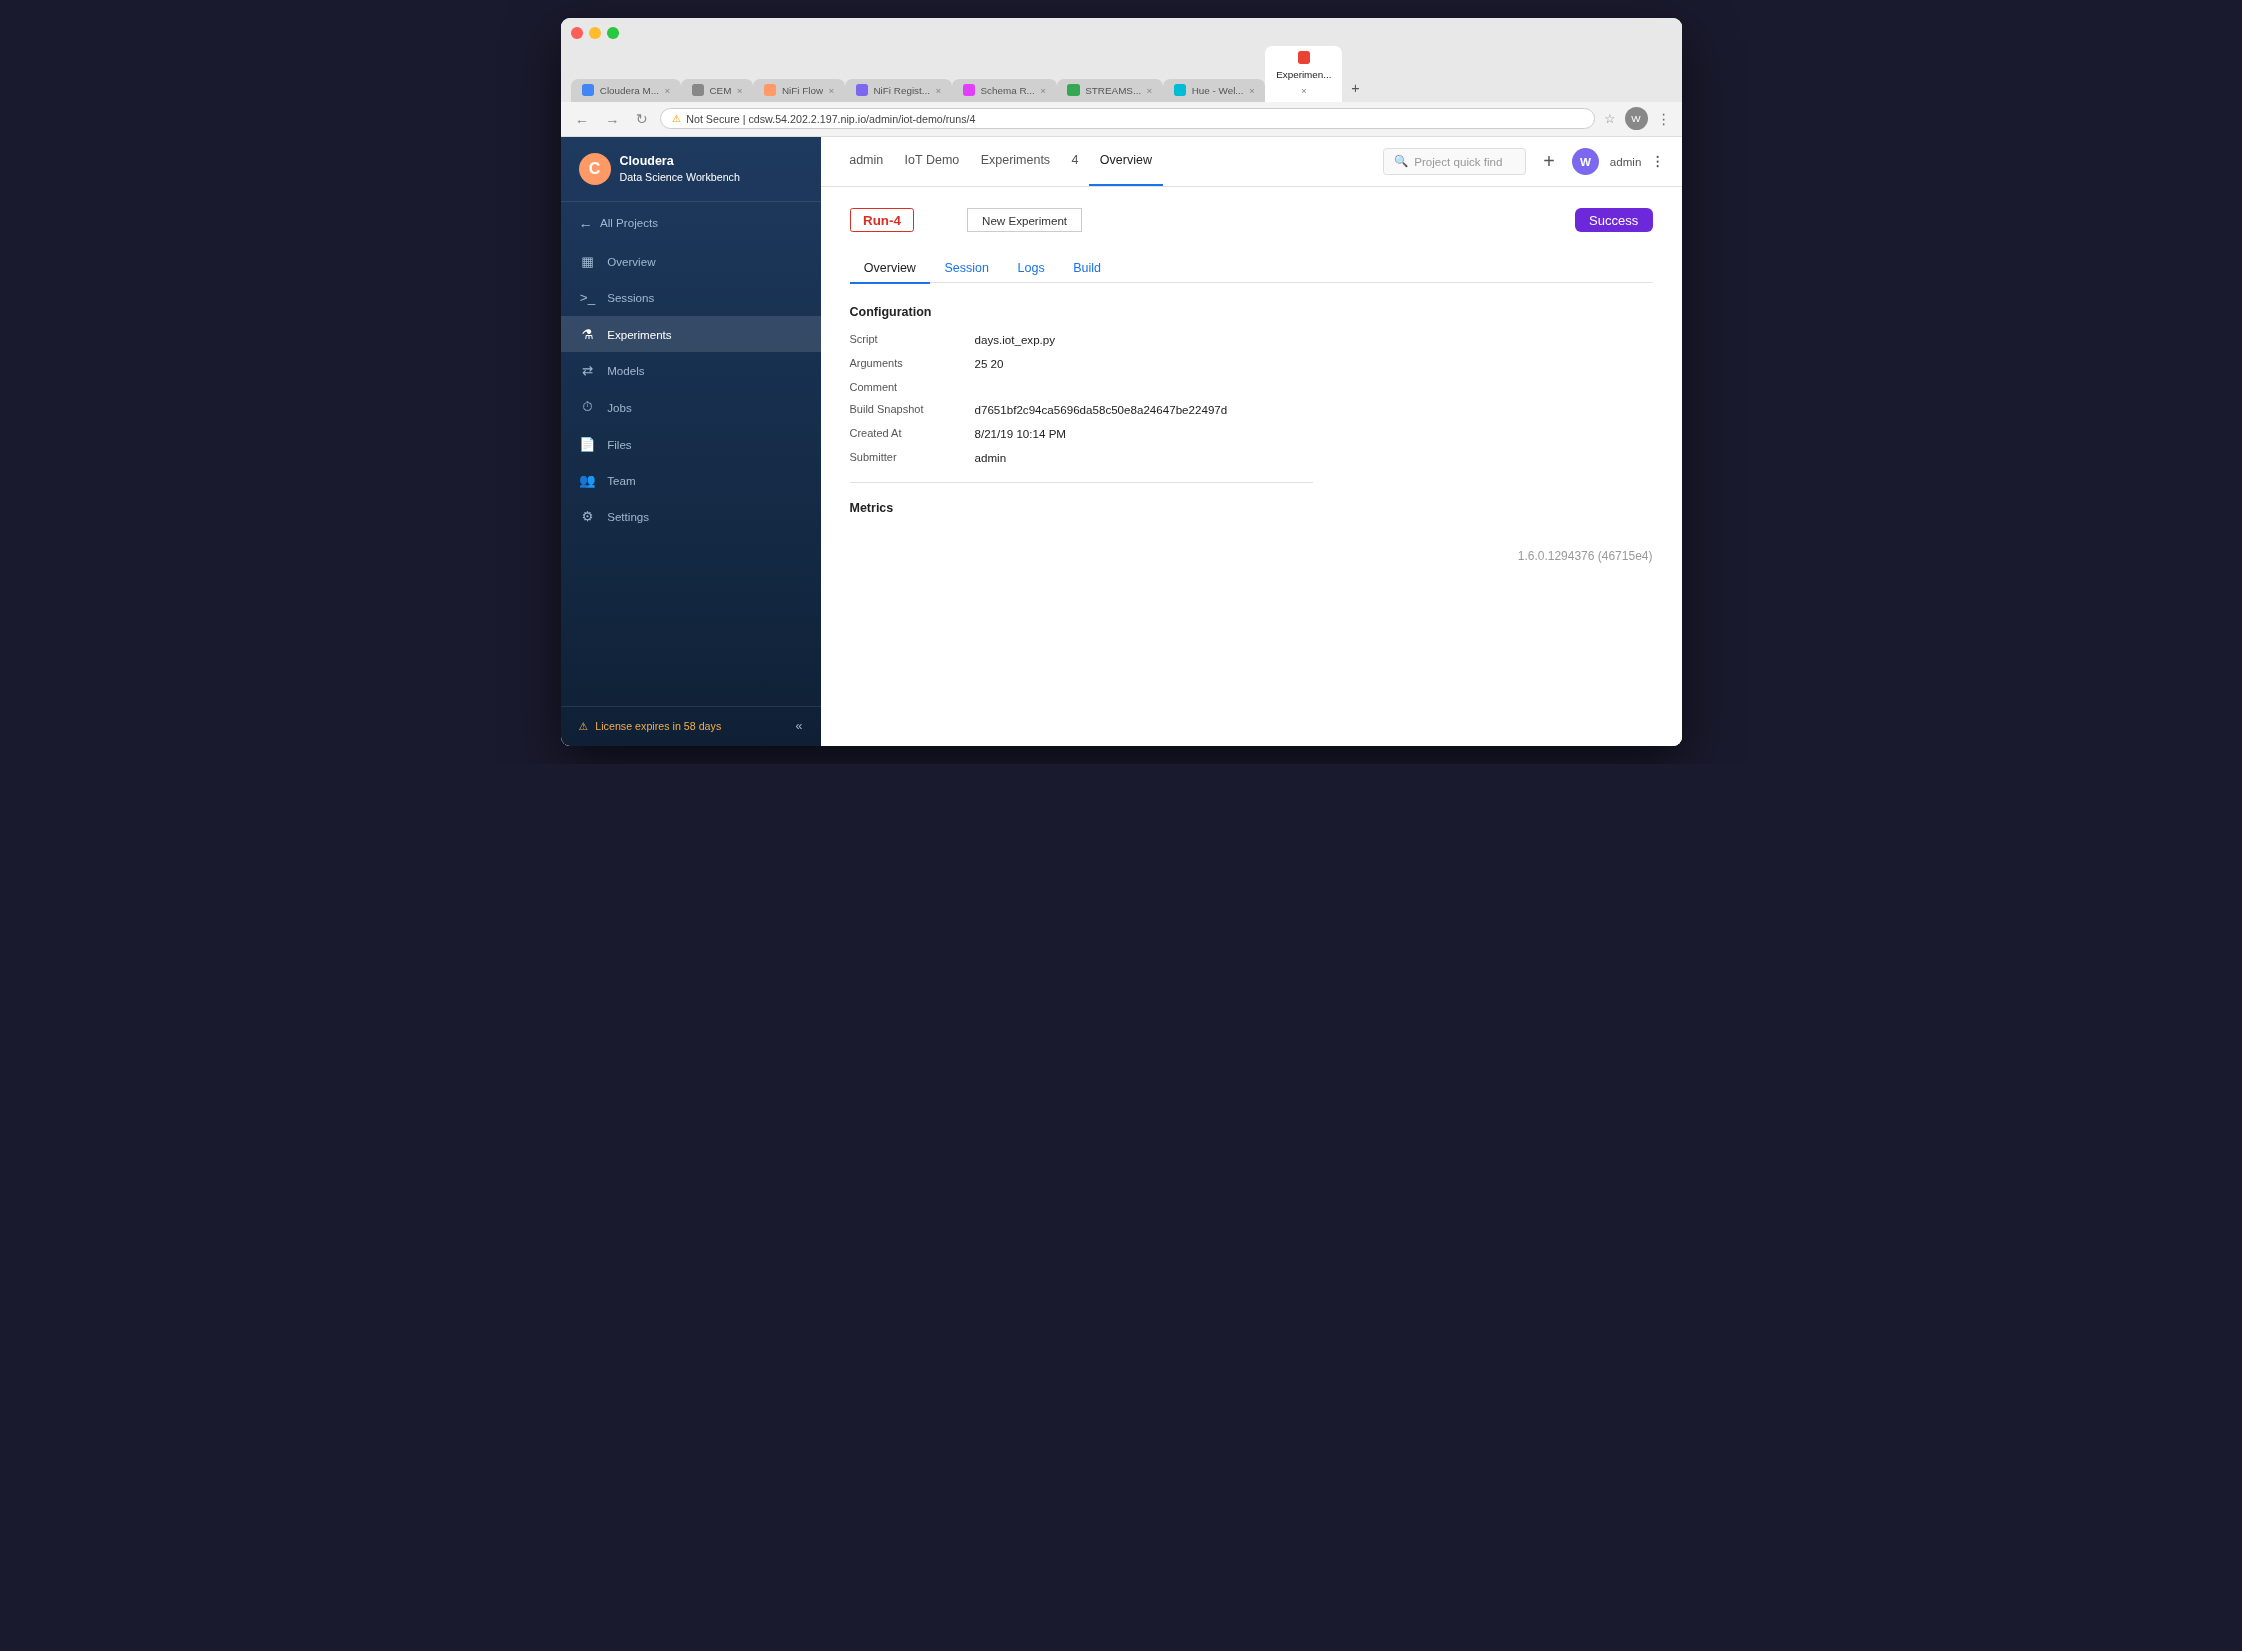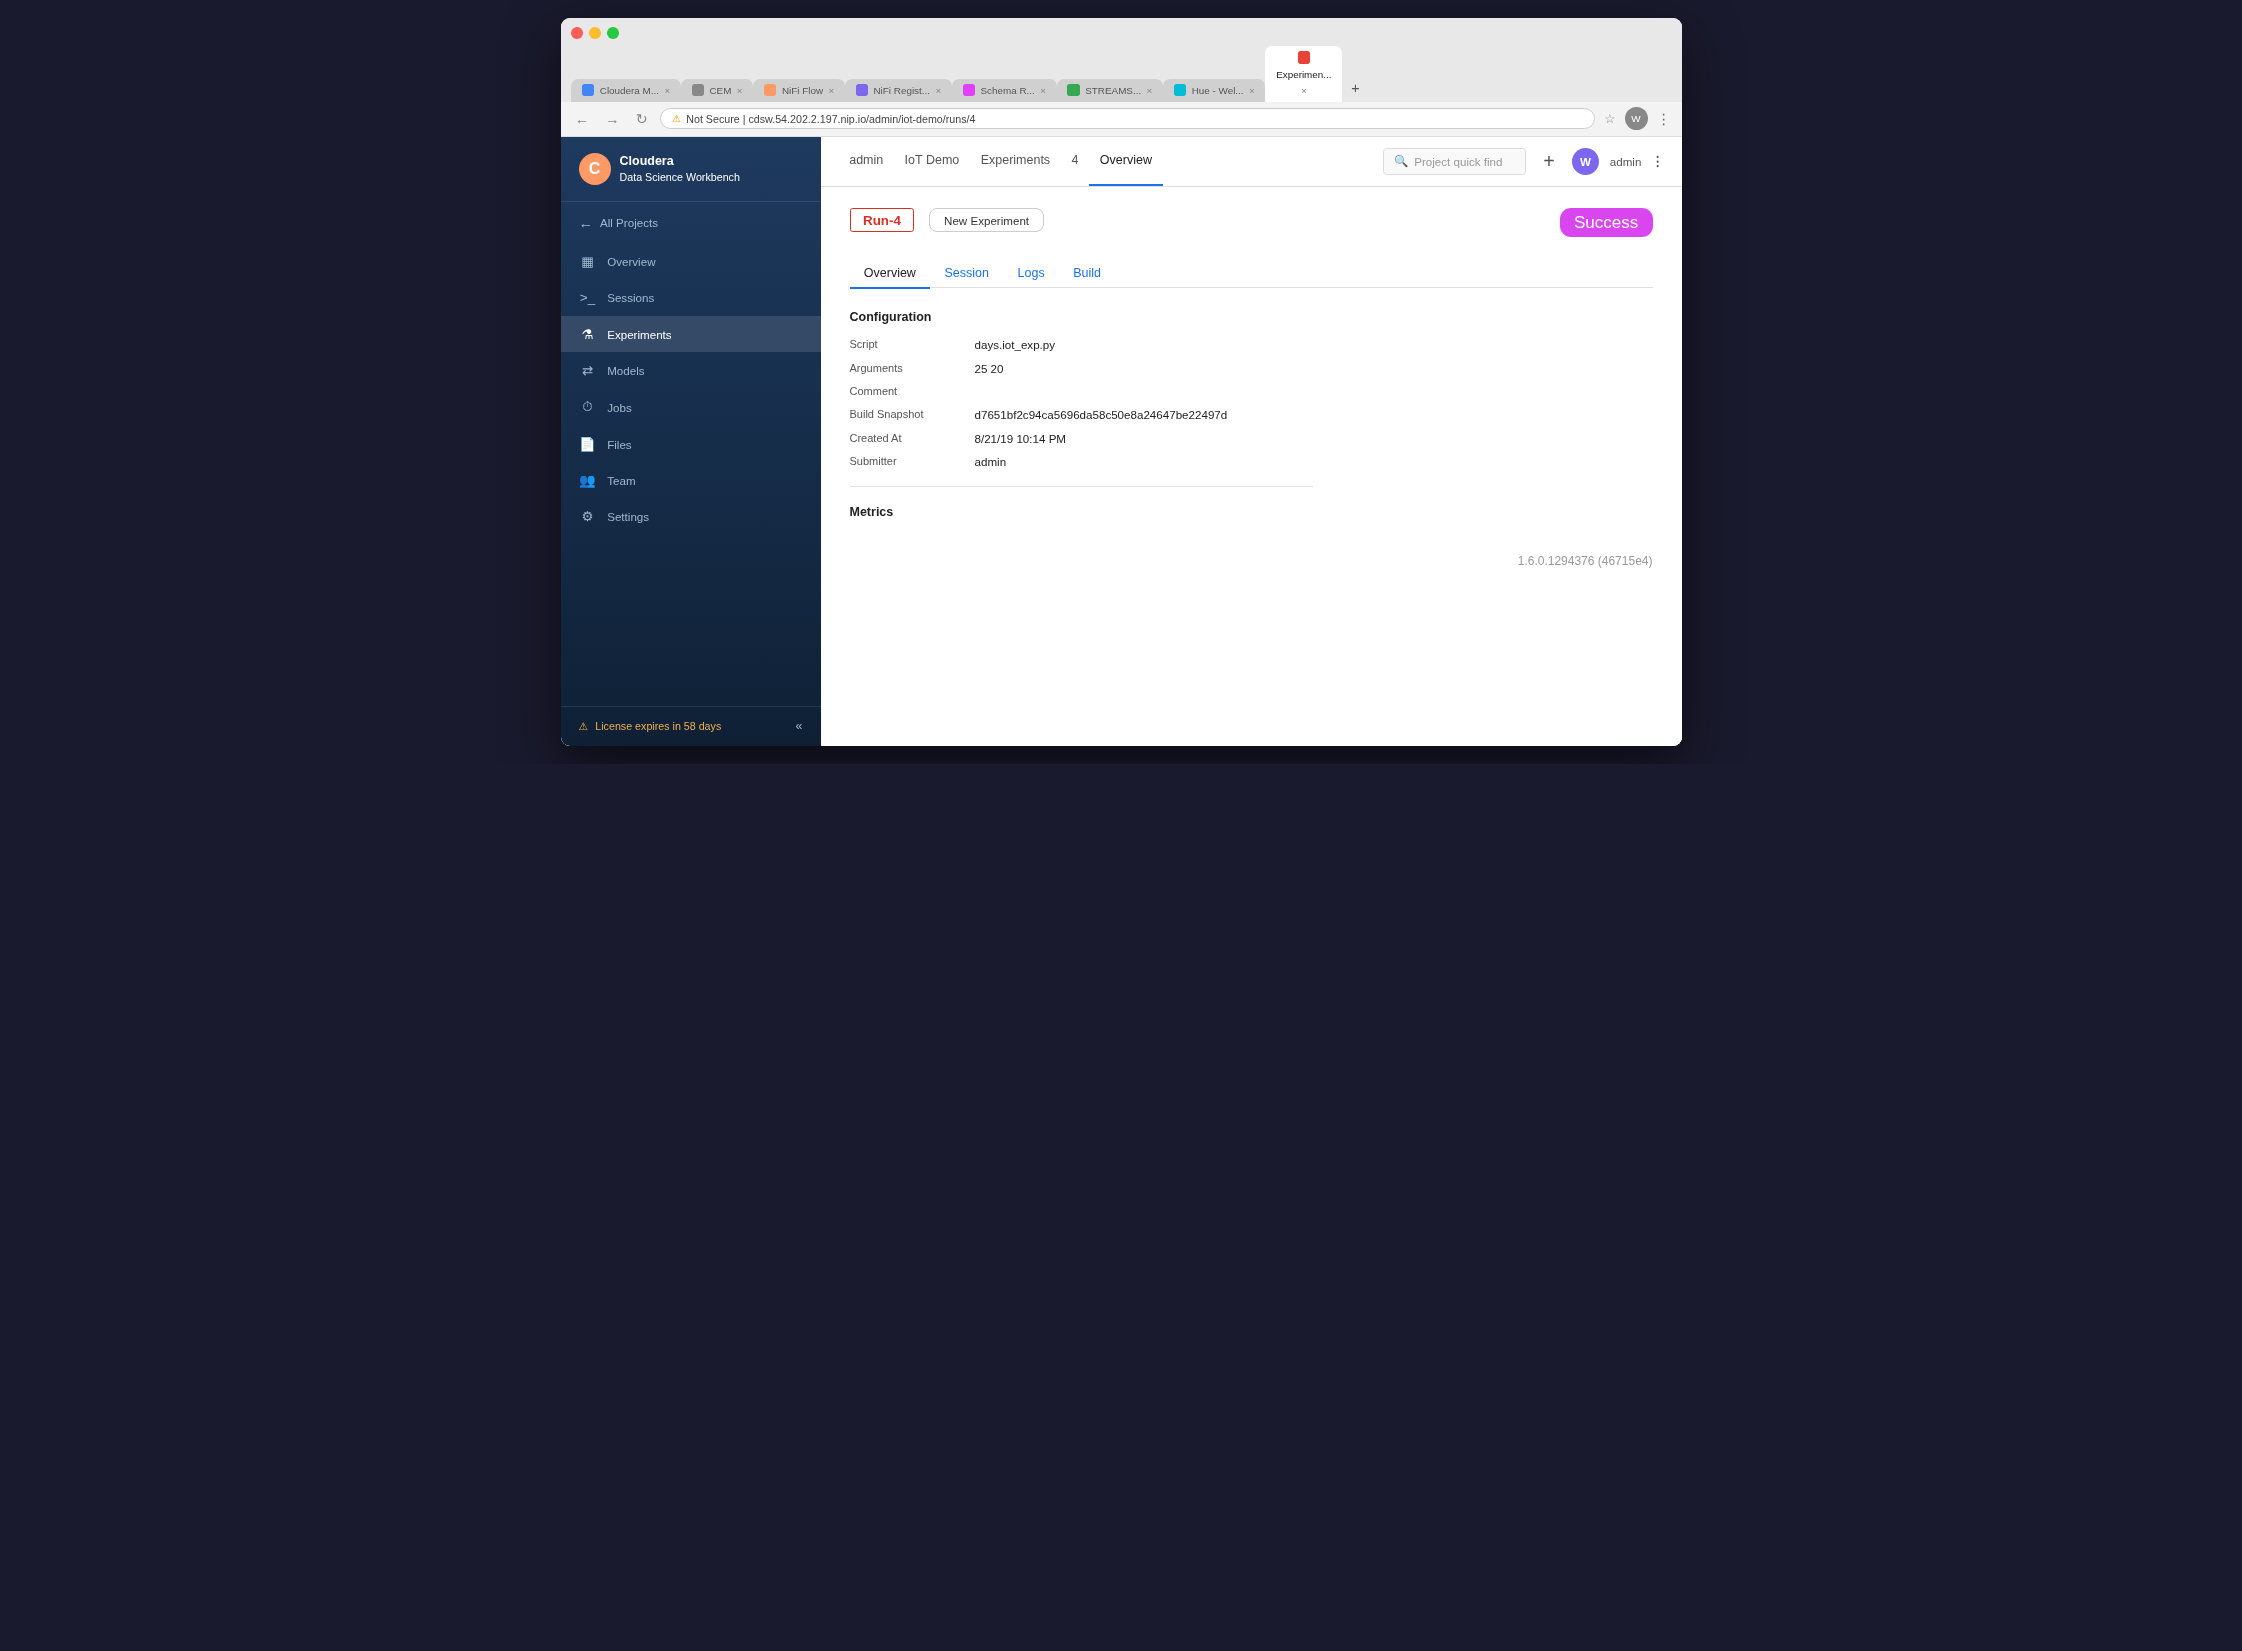--- a/index.html
+++ b/index.html
@@ -234,31 +234,32 @@
       padding: 3.6px 12.5px;
       border-radius: 2.7px;
       font-weight: 600;
       font-size: 13.4px;
     }
     .new-experiment-btn {
       border: 0.9px solid #ccc;
       background: #fff;
       color: #333;
       padding: 4.5px 14.3px;
-      border-radius: 8px;
+      border-radius: 0;
       font-size: 11.6px;
       cursor: pointer;
+      margin-left: 38px;
     }
     .success-badge {
       margin-left: auto;
-      background: #d946ef;
+      background: #6d28d9;
       color: #fff;
       padding: 4.5px 14.3px;
-      border-radius: 11px;
-      font-size: 17px;
+      border-radius: 6px;
+      font-size: 13px;
       font-weight: 500;
     }
 
     
     .tabs {
       display: flex;
       border-bottom: 1.8px solid #e0e0e0;
       margin-bottom: 21.5px;
     }
     .tab {

